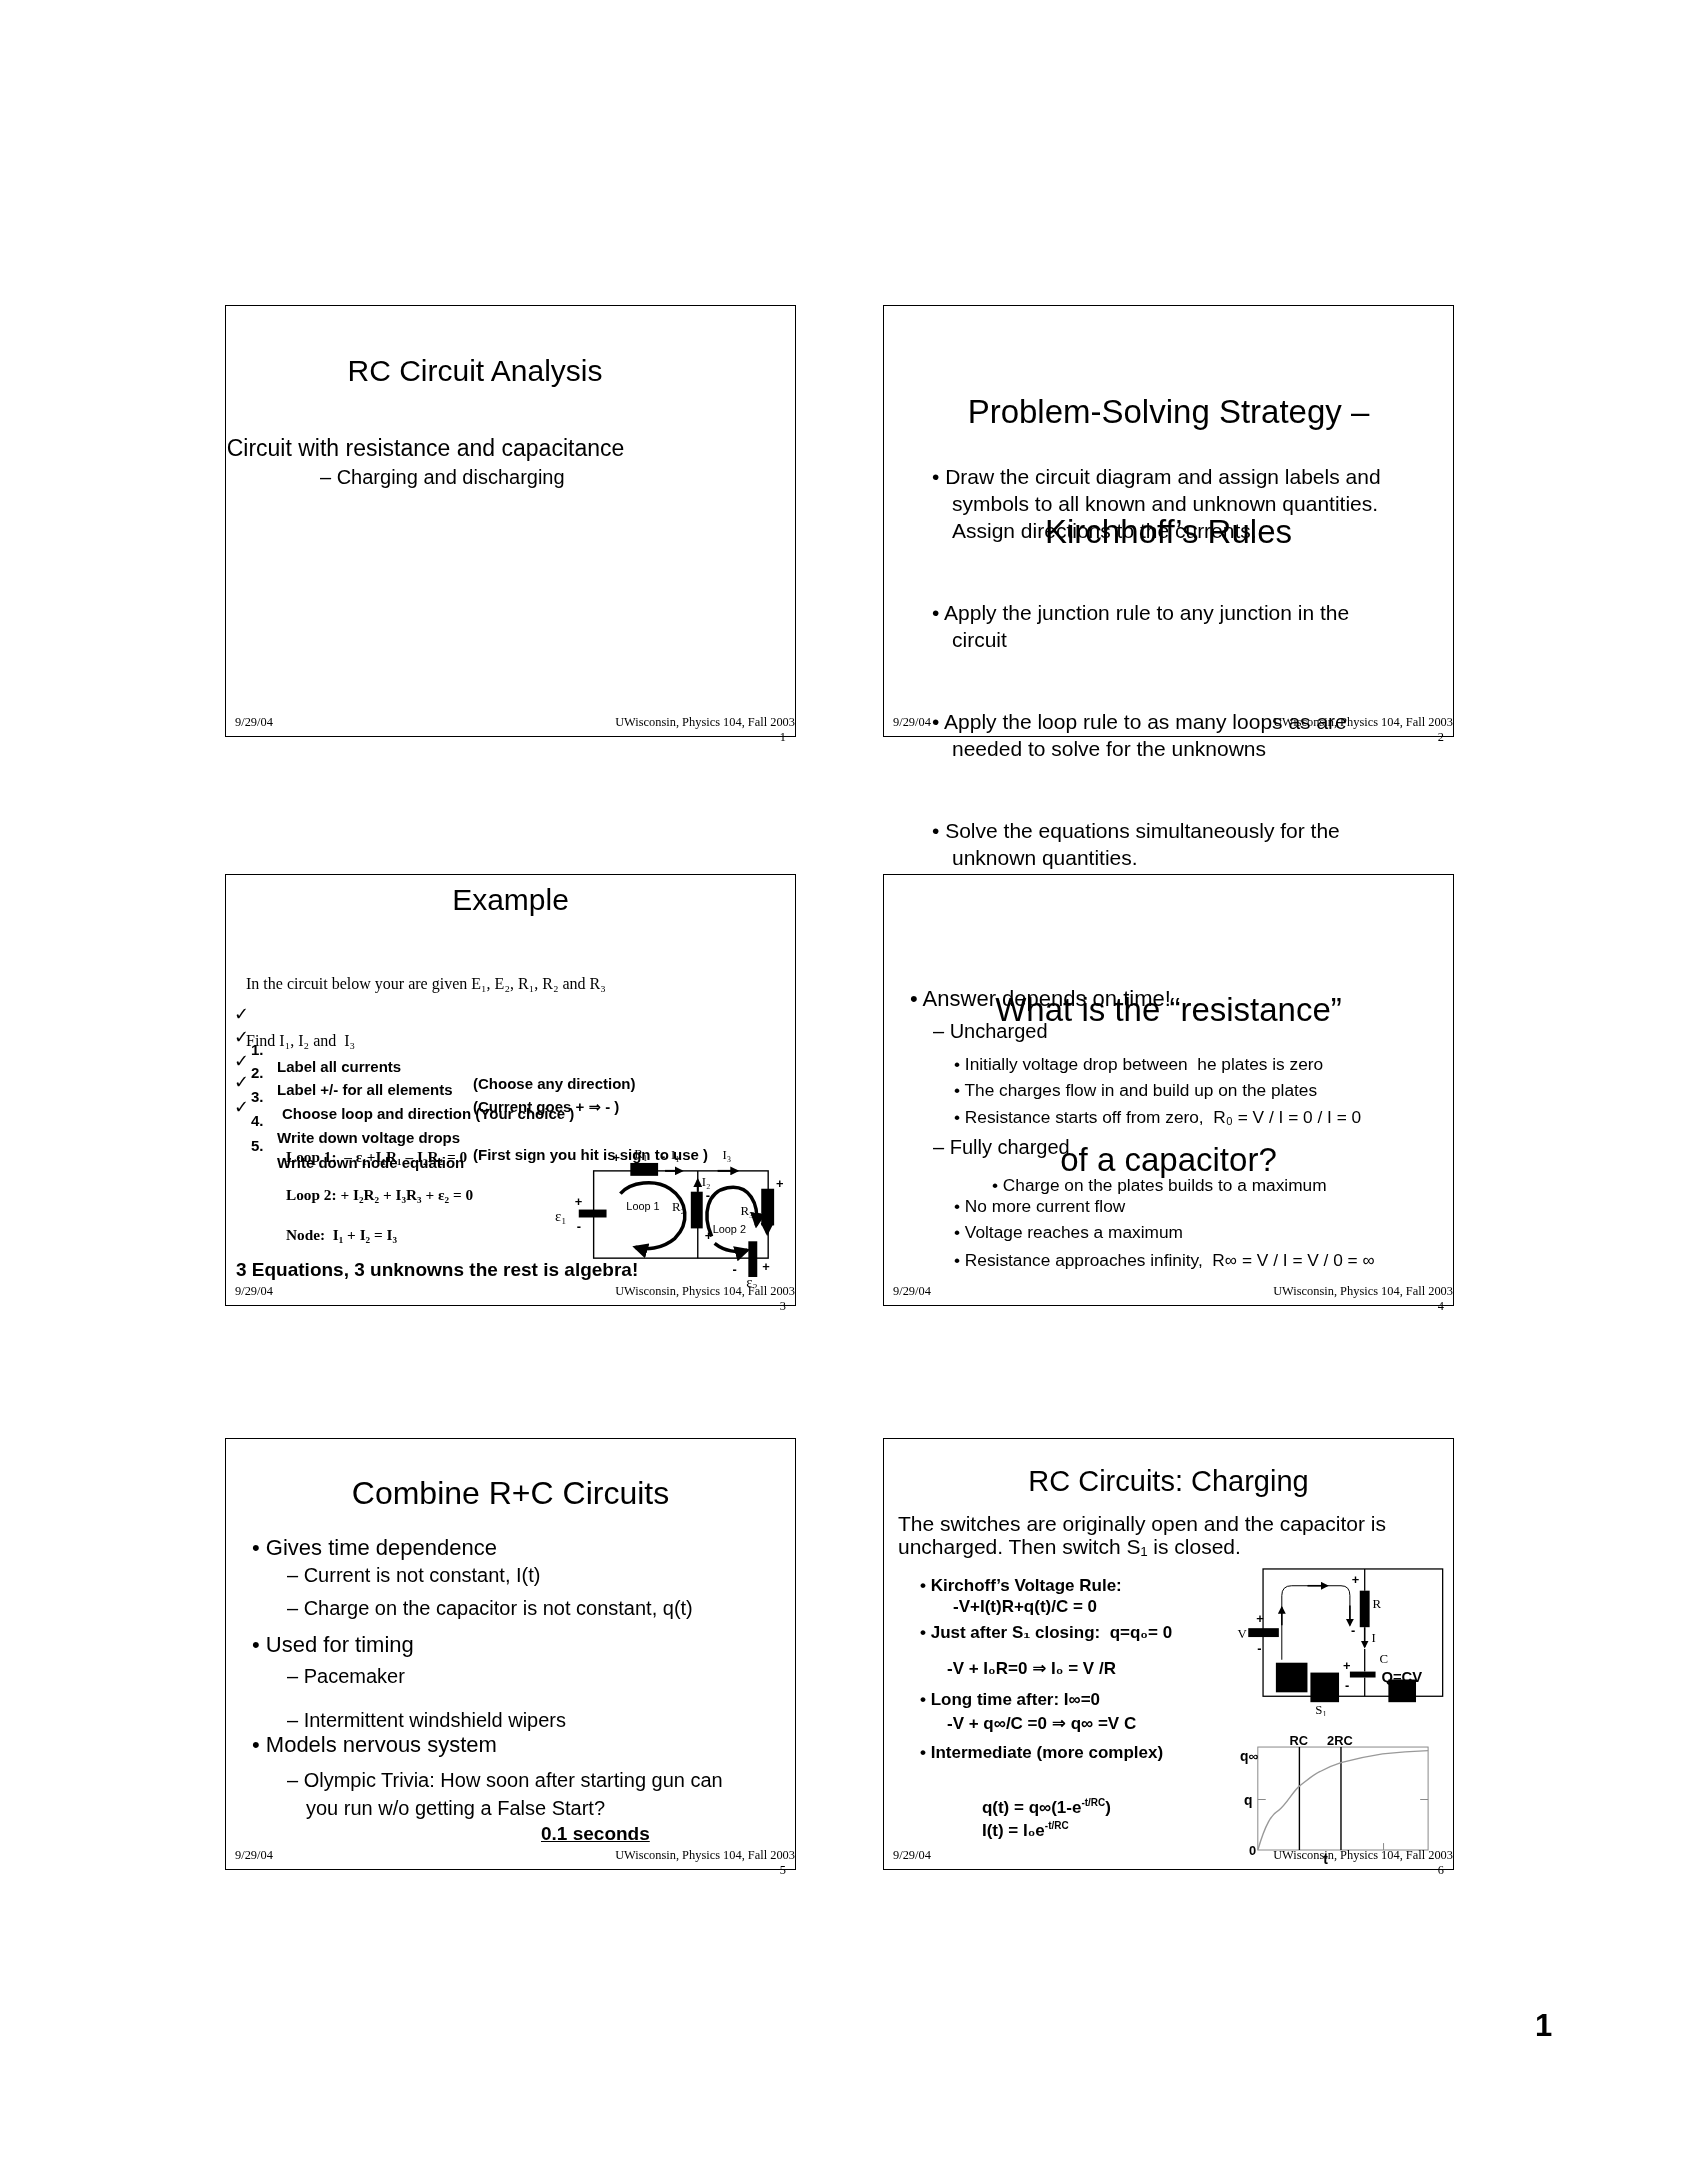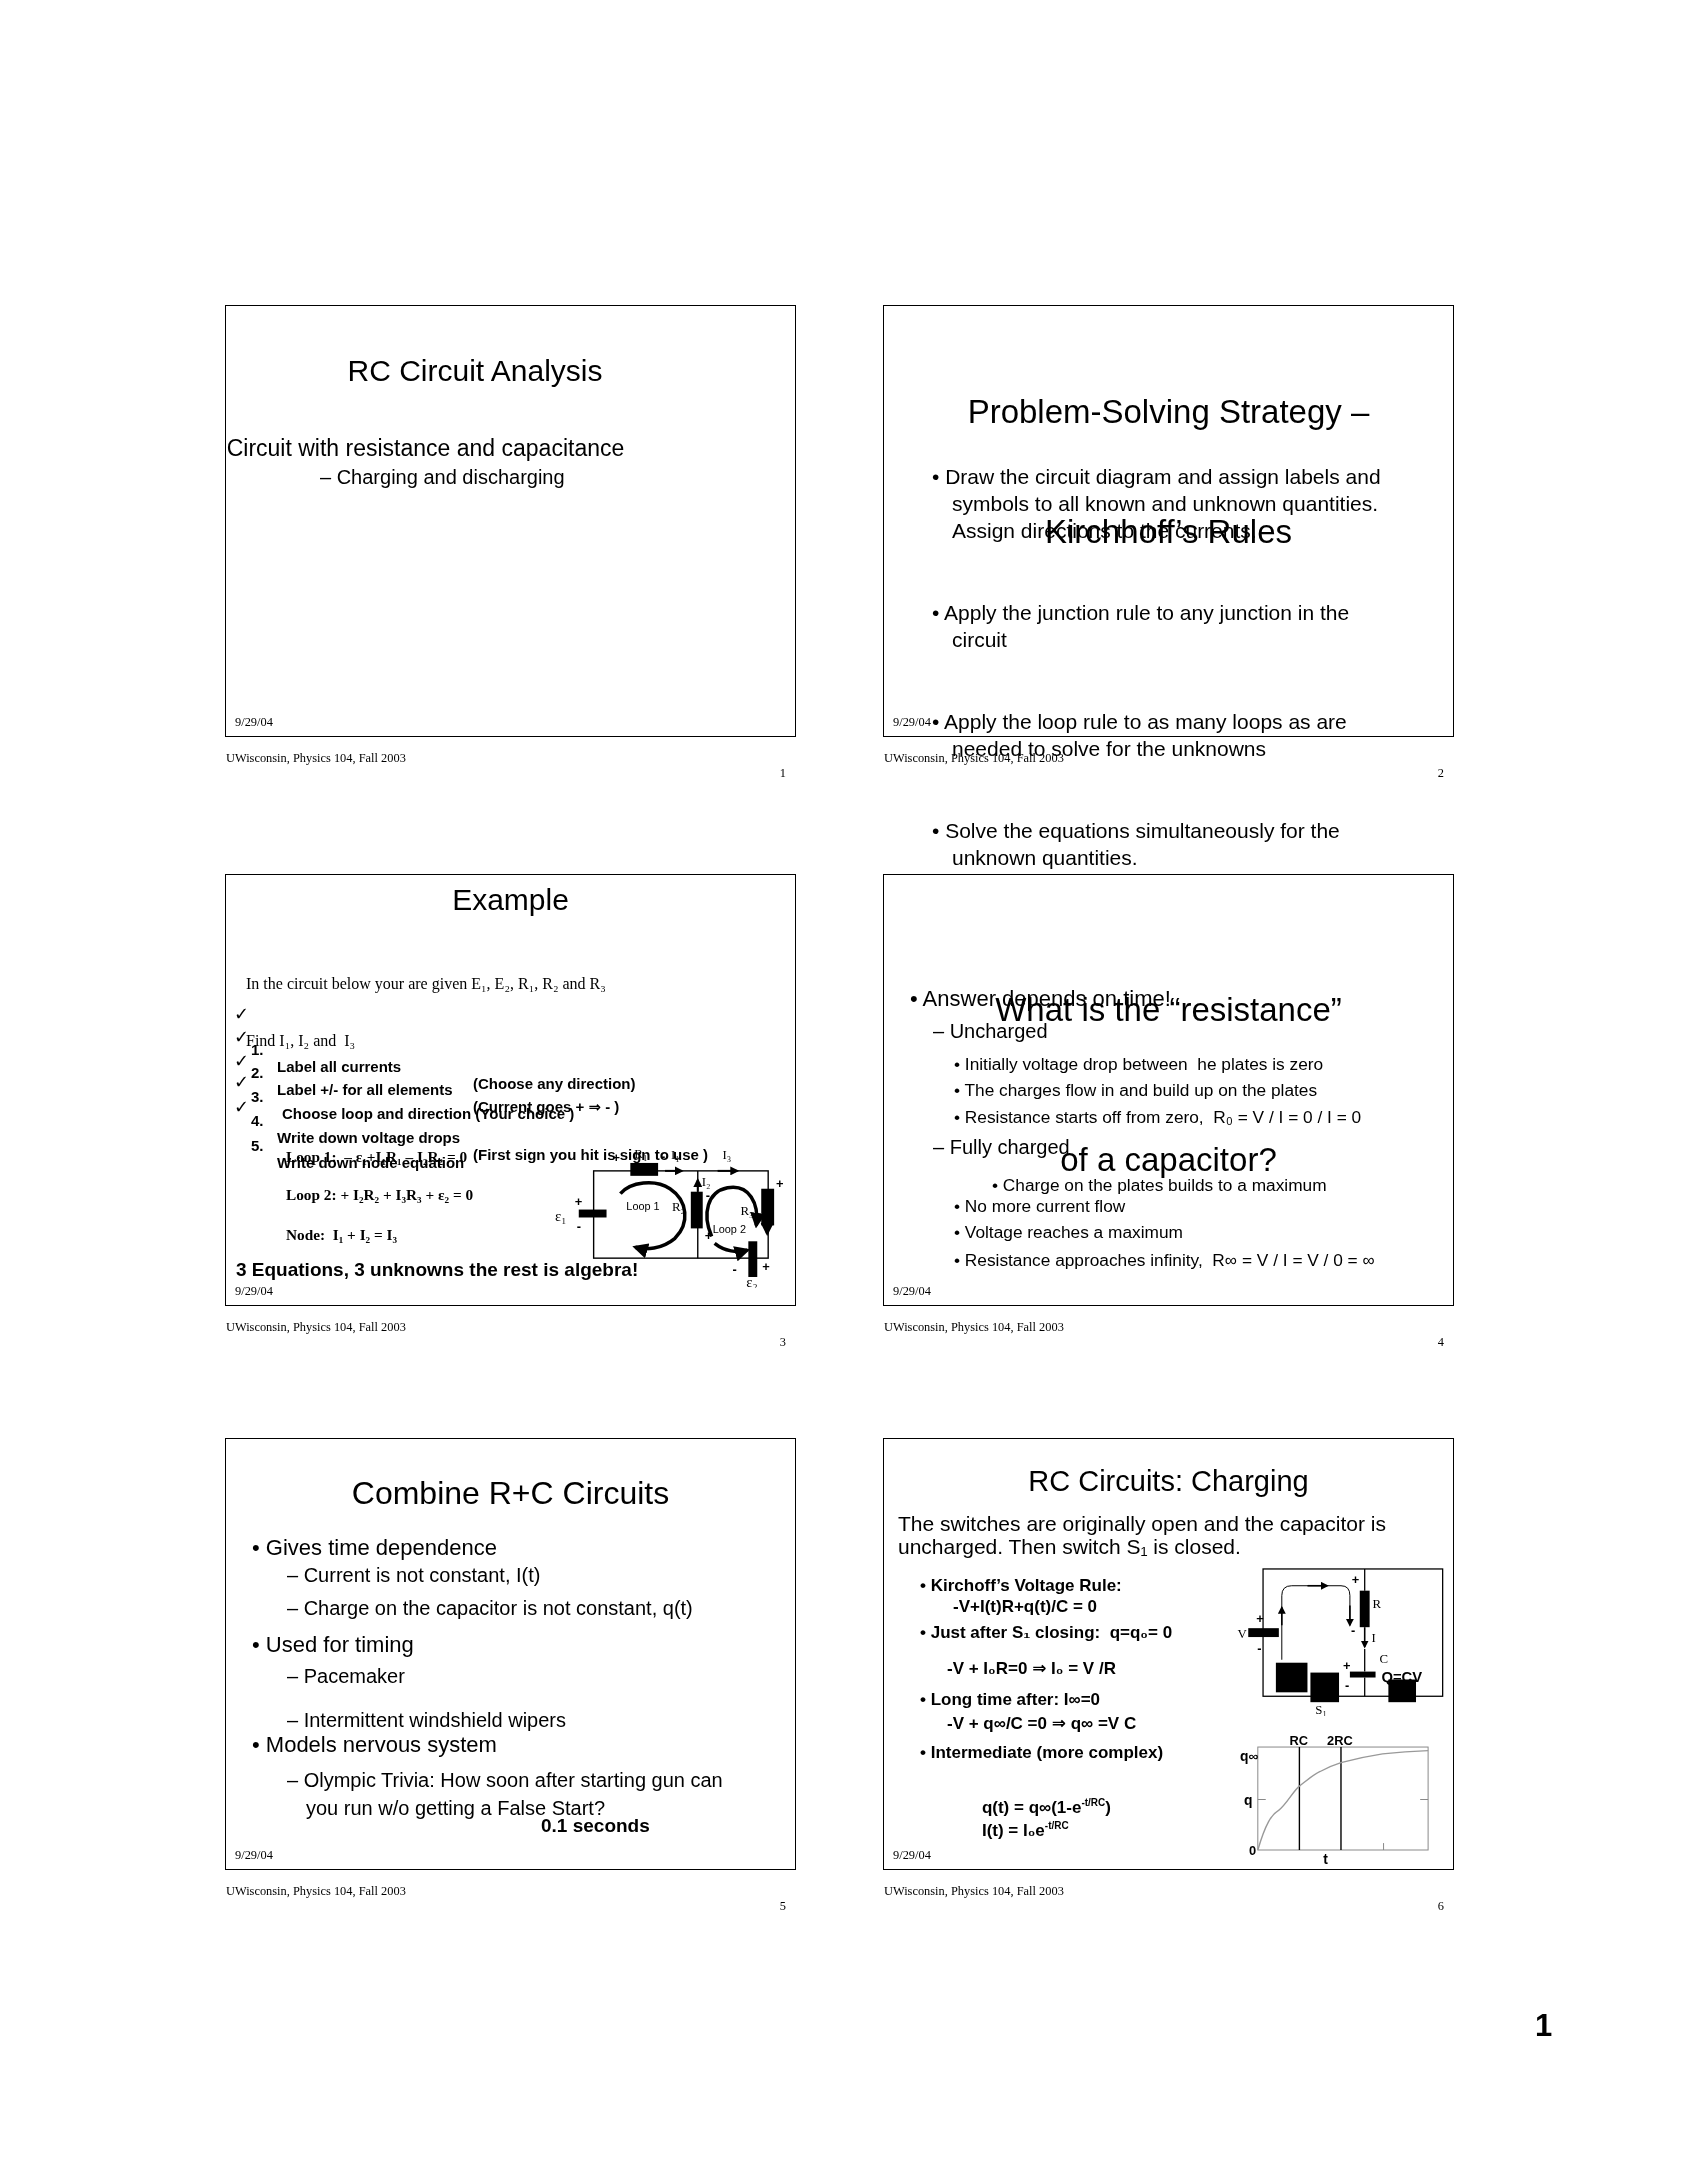--- a/index.html
+++ b/index.html
@@ -12,21 +12,21 @@
   #s4{left:883px;top:874px}
   #s5{left:225px;top:1438px}
   #s6{left:883px;top:1438px}
   .abs{position:absolute;white-space:pre-wrap;}
   .ctr{text-align:center;left:0;right:0;}
   .serif{font-family:"Liberation Serif","DejaVu Serif",serif;}
   .hang{padding-left:20px;text-indent:-20px;}
   .footer{position:absolute;bottom:5px;left:0;right:0;height:16px;
           font-family:"Liberation Serif","DejaVu Serif",serif;font-size:12.4px;}
   .footer .fd{position:absolute;left:9px;}
-  .footer .fc{display:block;width:100%;text-align:left;margin-top:36px;}
+  .footer .fc{display:block;width:100%;text-align:right;}
   .footer .fp{position:absolute;right:9px;}
   .step{position:absolute;left:8px;font-weight:bold;font-size:15px;white-space:pre;height:22px;right:6px;}
   .step .chk{position:absolute;left:0;top:-4px;font-size:18px;font-weight:bold;}
   .step .snum{position:absolute;left:17px;}
   .step .sact{position:absolute;left:43px;}
   .step .snote{position:absolute;left:239px;}
   .eq{position:absolute;left:60px;font-size:15.3px;font-weight:bold;white-space:pre;}
   .s6b{position:absolute;font-size:17px;font-weight:bold;white-space:pre;}
   sup{font-size:10px;}
   svg text{font-family:"Liberation Serif","DejaVu Serif",serif;}
@@ -189,21 +189,21 @@
 <section class="slide" id="s5">
   <div class="abs ctr" style="top:36px;font-size:32px;">Combine R+C Circuits</div>
   <div class="abs" style="left:26px;top:96px;font-size:22px;">• Gives time dependence</div>
   <div class="abs" style="left:61px;top:125px;font-size:20px;">– Current is not constant, I(t)</div>
   <div class="abs" style="left:61px;top:158px;font-size:20px;">– Charge on the capacitor is not constant, q(t)</div>
   <div class="abs" style="left:26px;top:193px;font-size:22px;">• Used for timing</div>
   <div class="abs" style="left:61px;top:226px;font-size:20px;">– Pacemaker</div>
   <div class="abs" style="left:61px;top:258px;font-size:20px;margin-top:12px;">– Intermittent windshield wipers</div>
   <div class="abs" style="left:26px;top:293px;font-size:22px;">• Models nervous system</div>
   <div class="abs" style="left:61px;top:327px;width:426px;font-size:20px;line-height:28px;padding-left:19px;text-indent:-19px;">– Olympic Trivia: How soon after starting gun can you run w/o getting a False Start?</div>
-  <div class="abs" style="left:315px;top:376px;font-size:19px;font-weight:bold;">0.1 seconds</div>
+  <div class="abs" style="left:315px;top:384px;font-size:19px;font-weight:bold;text-decoration:underline;">0.1 seconds</div>
   <div class="footer">
     <span class="fd">9/29/04</span>
     <span class="fc">UWisconsin, Physics 104, Fall 2003</span>
     <span class="fp">5</span>
   </div>
 </section>
 
 <section class="slide" id="s6">
   <div class="abs ctr" style="top:26px;font-size:29px;">RC Circuits: Charging</div>
   <div class="abs" style="left:14px;top:73px;width:523px;font-size:21px;line-height:23px;">The switches are originally open and the capacitor is uncharged. Then switch S₁ is closed.</div>

